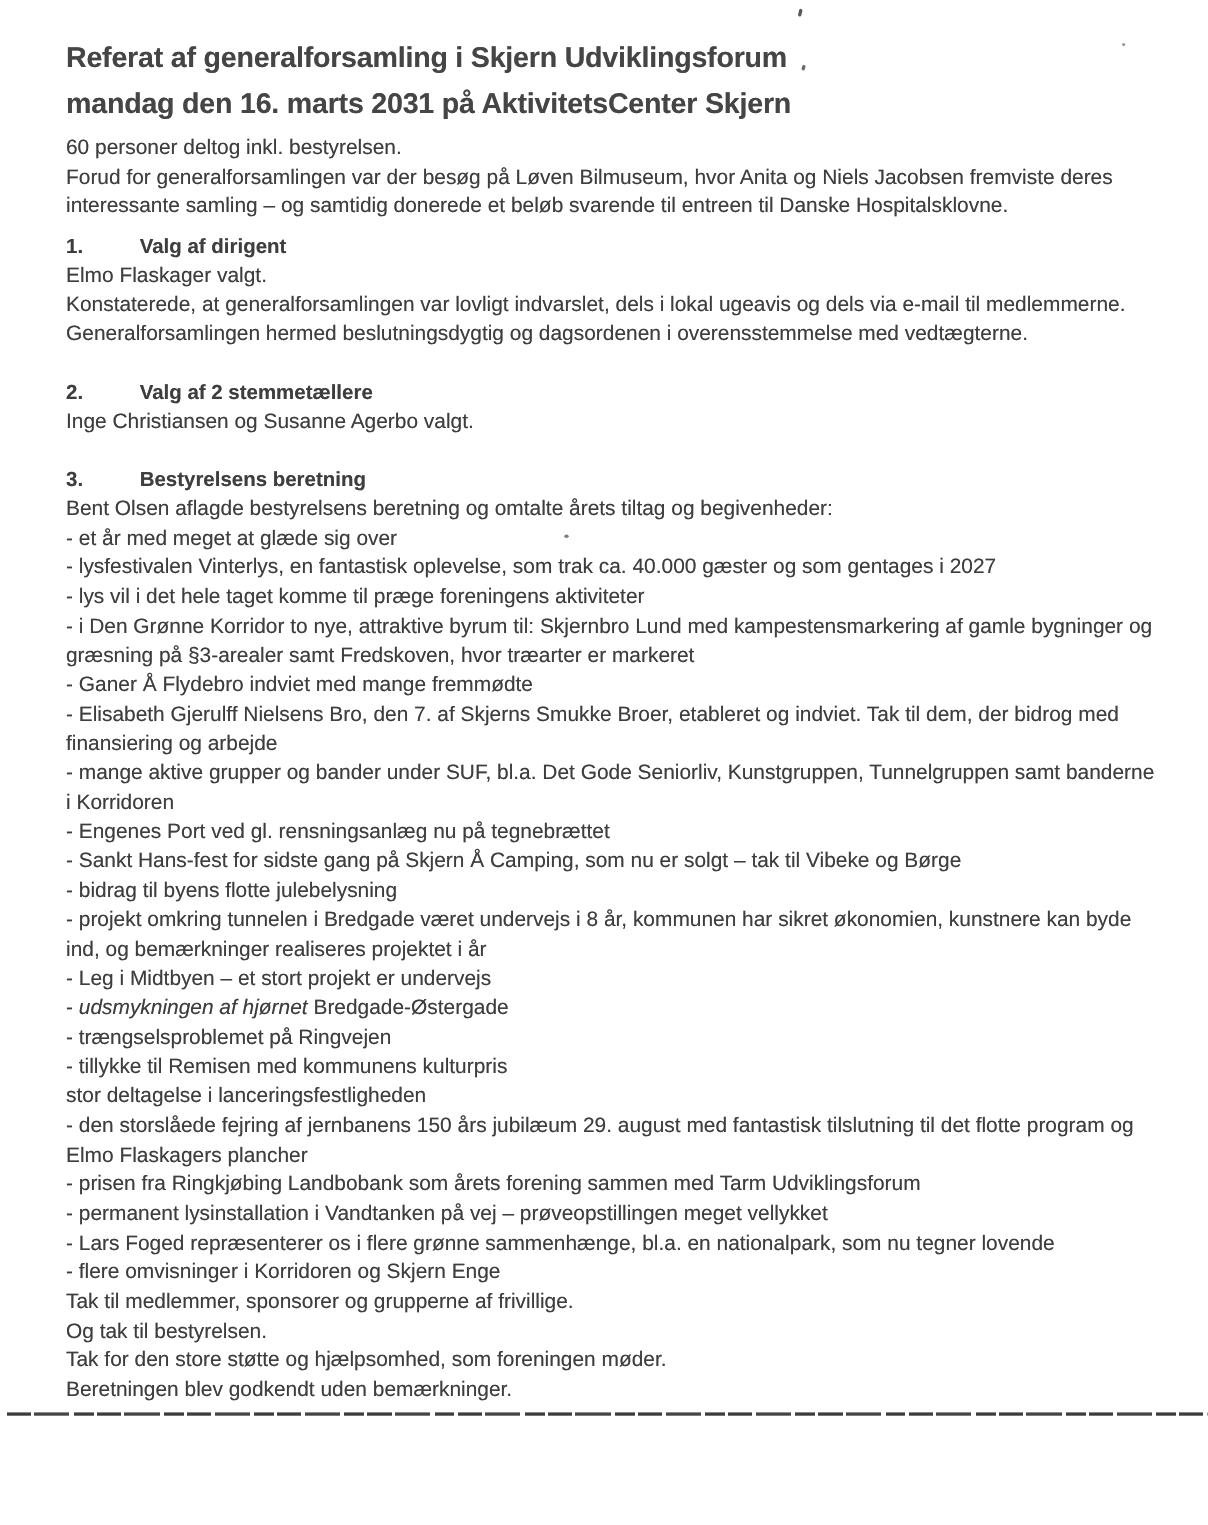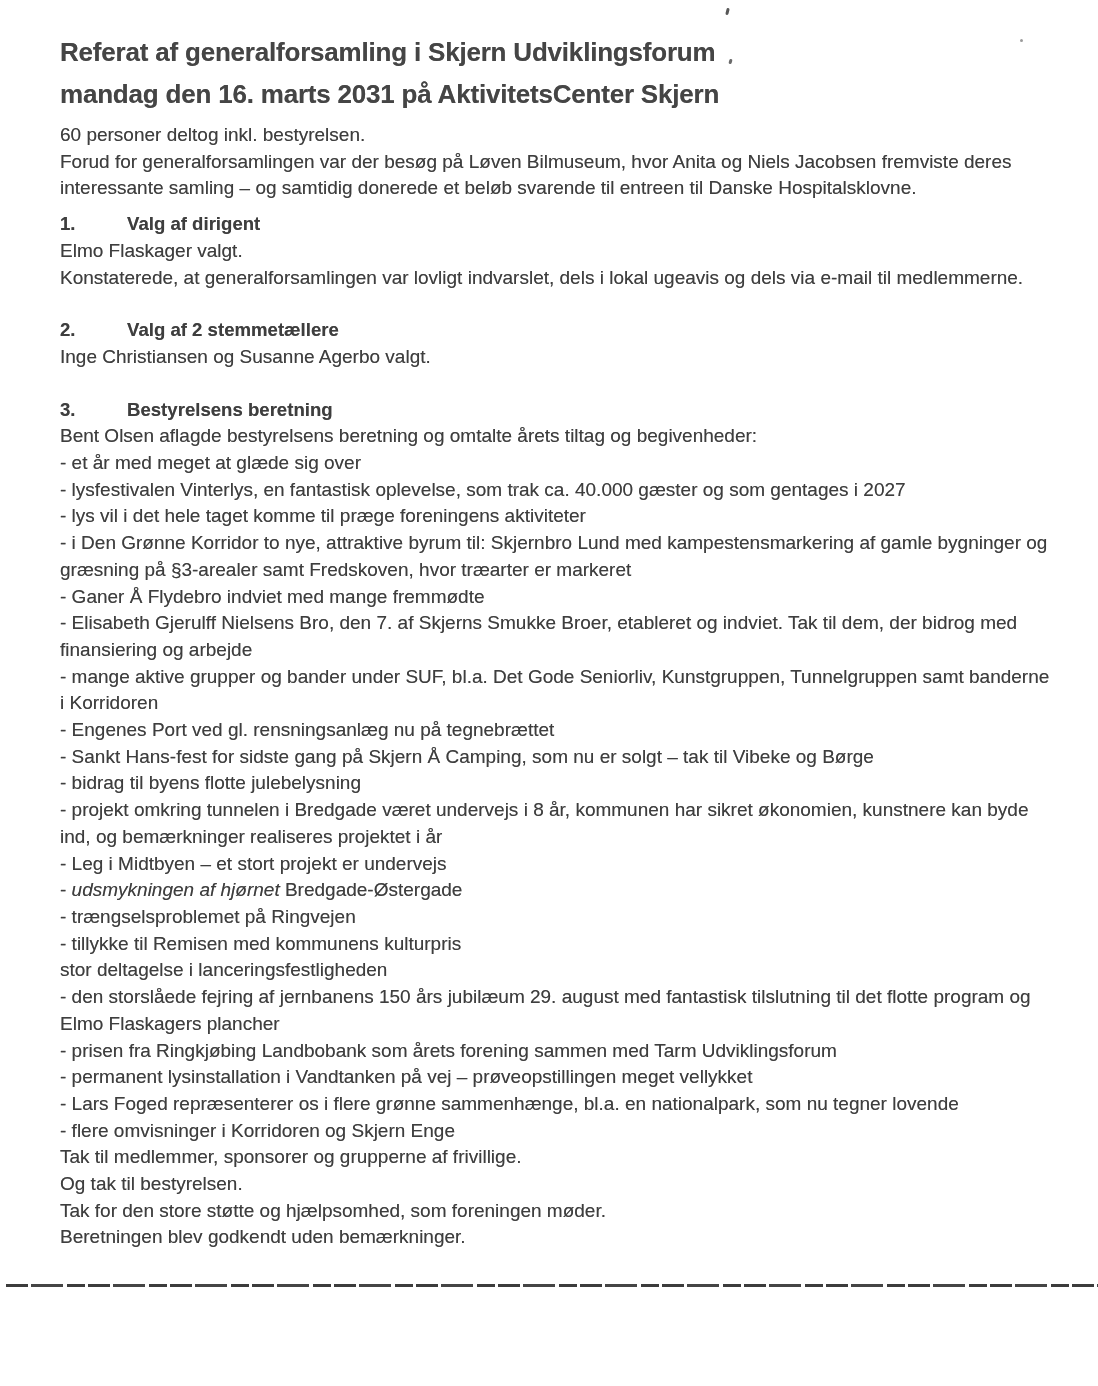--- a/index.html
+++ b/index.html
@@ -71,20 +71,21 @@
         <div class="line">interessante samling – og samtidig donerede et beløb svarende til entreen til Danske Hospitalsklovne.</div>
       </div>
 
     <section class="section first">
       <div class="sec-heading">
         <span class="sec-num">1.</span><span class="sec-title">Valg af dirigent</span>
       </div>
       <div class="sec-body">
           <div class="line">Elmo Flaskager valgt.</div>
           <div class="line">Konstaterede, at generalforsamlingen var lovligt indvarslet, dels i lokal ugeavis og dels via e-mail til medlemmerne.</div>
+          <div class="line">Generalforsamlingen hermed beslutningsdygtig og dagsordenen i overensstemmelse med vedtægterne.</div>
         </div>
     </section>
 
     <section class="section">
       <div class="sec-heading">
         <span class="sec-num">2.</span><span class="sec-title">Valg af 2 stemmetællere</span>
       </div>
       <div class="sec-body">
           <div class="line">Inge Christiansen og Susanne Agerbo valgt.</div>
         </div>

